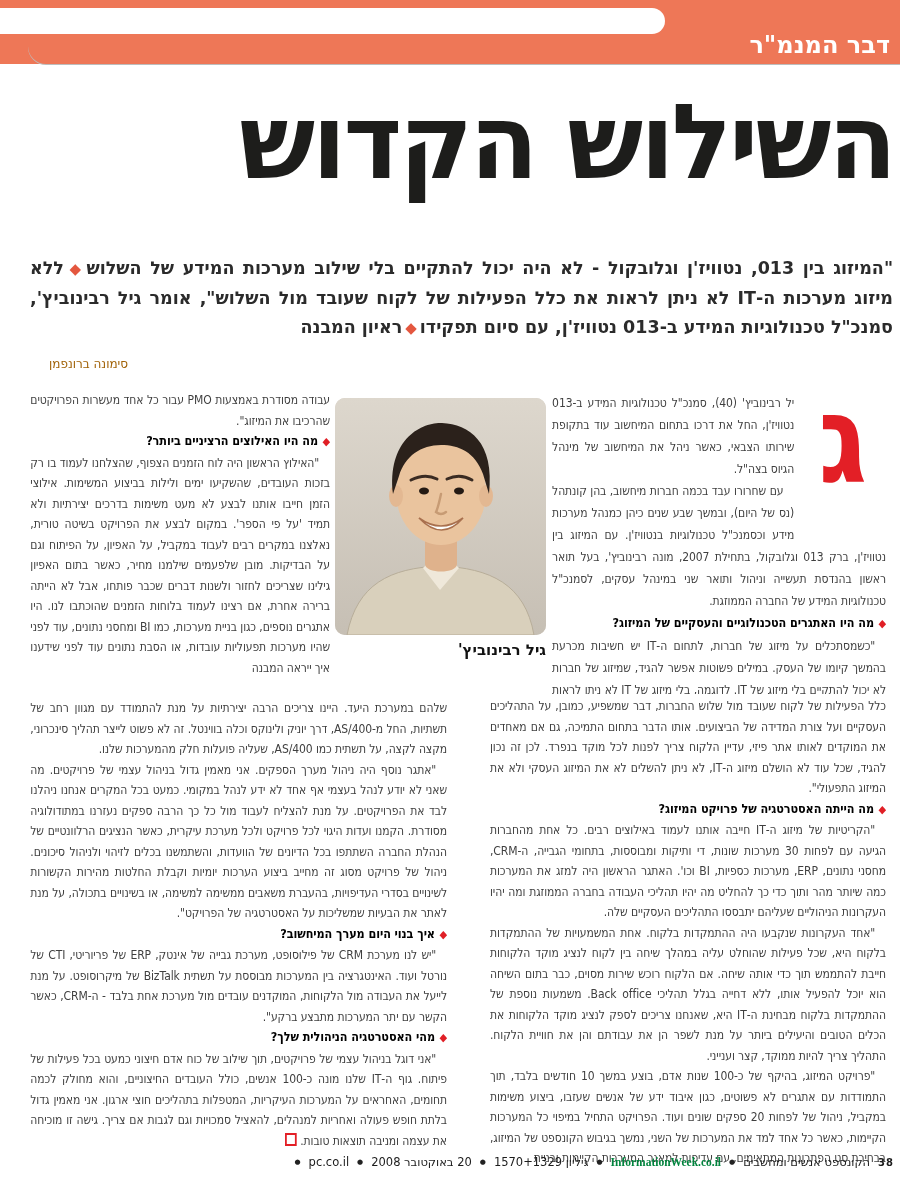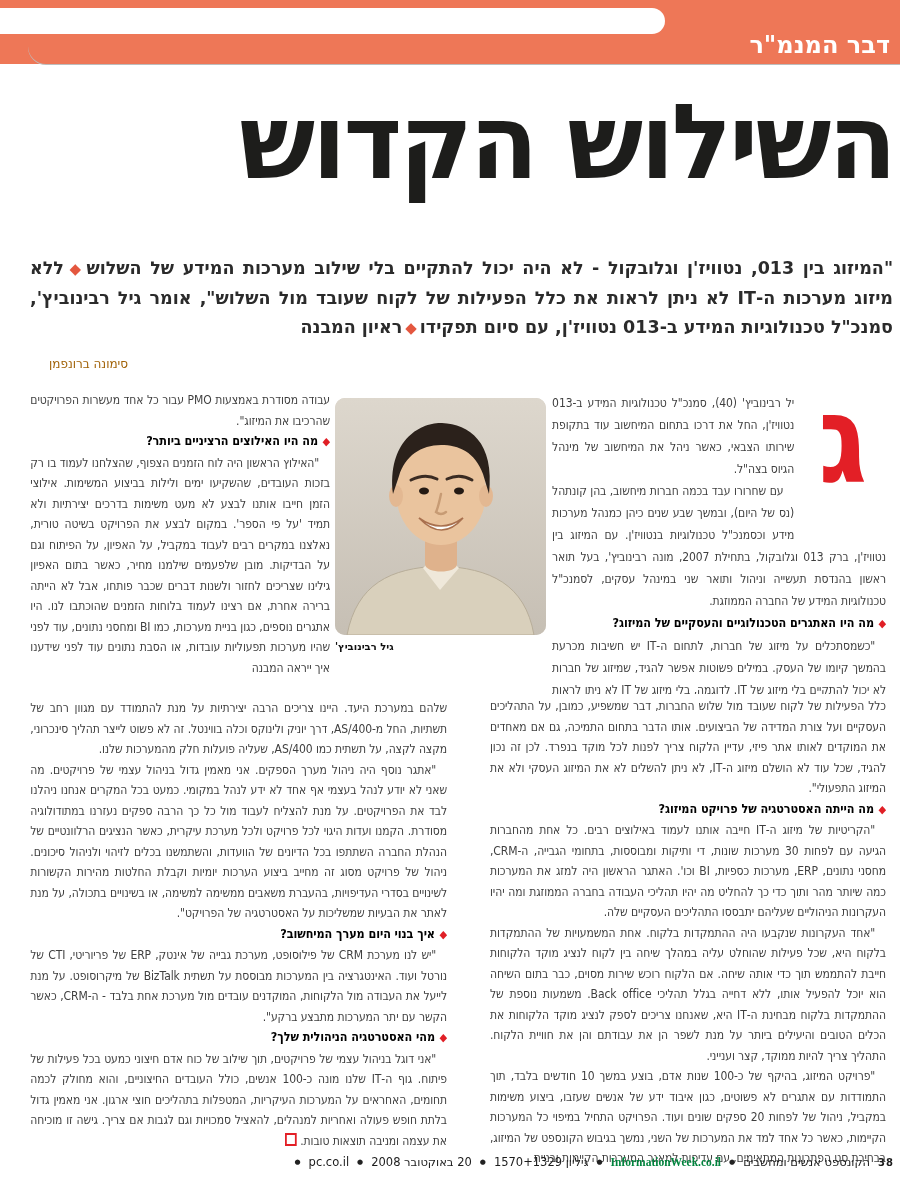--- a/index.html
+++ b/index.html
@@ -26,22 +26,22 @@
   
   .intro{position:absolute; top:236px; right:7px; width:863px;
     font-size:17.5px; line-height:29px; font-weight:bold; color:#2b2b2b;
     text-align:justify;}
   .intro .diamond{color:#e4573f; font-size:15px; padding:0 3px;}
   .byline{position:absolute; top:357px; left:30px; font-size:12px; color:#a16207;margin-left:19px;}
   
   .photo{position:absolute; top:398px; left:335px; width:211px; height:237px;
     border-radius:10px; overflow:hidden; background:#d5cec4;}
   .photo svg{display:block;}
-  .caption{position:absolute; top:641px; left:335px; width:211px; text-align:left;
-    font-size:10px; font-weight:bold; color:#111;}
+  .caption{position:absolute; top:641px; left:335px; width:211px; text-align:right;
+    font-size:15px; font-weight:bold; color:#111;}
   
   .col{position:absolute; overflow:hidden; font-size:12px; line-height:20.5px;
     color:#3f3f3f; text-align:justify; transform:scaleX(0.9); transform-origin:top right;
     letter-spacing:-0.1px;}
   .col p{margin:0;}
   .col p.pq{text-indent:12px;}
   .col-r1{top:392px; right:14px; width:371px; height:302px; line-height:22px;}
   .col-r2{top:696px; right:14px; width:440px; height:470px;}
   .col-l1{top:390px; right:570px; width:333px; height:305px;}
   .col-l2{top:698px; right:453px; width:463px; height:468px;}

